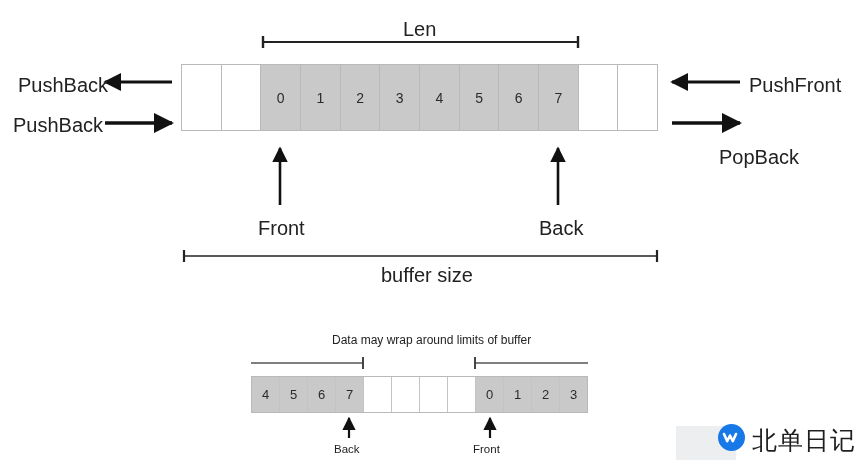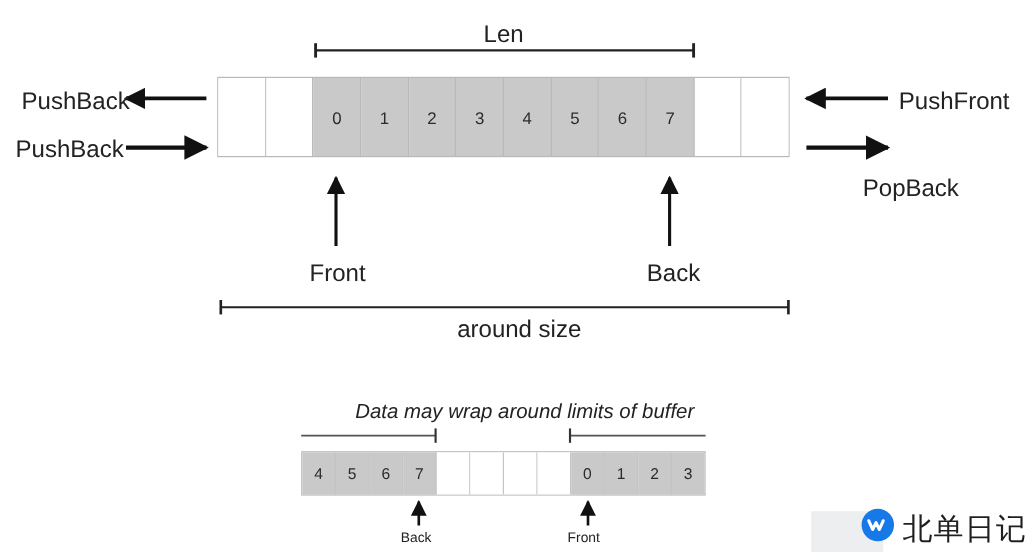--- a/index.html
+++ b/index.html
@@ -24,21 +24,21 @@
 
   
   .lbl {
     position: absolute;
     font-size: 20px;
     color: #222222;
     white-space: nowrap;
     line-height: 1;
   }
   .lbl-sm { font-size: 11.5px; }
-  .lbl-italic { font-style: italic; font-size: 17px; color: #222; }
+  .lbl-italic { font-size: 12px; color: #222; margin-left: 36px; }
 
   
   #main-buffer {
     position: absolute;
     left: 181px;
     top: 64px;
     width: 477px;
     height: 67px;
     display: flex;
     border: 1px solid #b9b9b9;
@@ -202,21 +202,21 @@
   <div class="lbl" style="left:13px; top:115px;">PushBack</div>
 
   <div class="lbl" style="left:749px; top:75px;">PushFront</div>
 
   <div class="lbl" style="left:719px; top:115px;margin-top:32px;">PopBack</div>
 
   <div class="lbl" style="left:258px; top:218px;">Front</div>
 
   <div class="lbl" style="left:539px; top:218px;">Back</div>
 
-  <div class="lbl" style="left:381px; top:265px;">around size</div>
+  <div class="lbl" style="left:381px; top:265px;">buffer size</div>
 
   <div class="lbl lbl-italic" style="left:296px; top:334px;">Data may wrap around limits of buffer</div>
 
   <div class="lbl lbl-sm" style="left:334px; top:444px;">Back</div>
 
   <div class="lbl lbl-sm" style="left:473px; top:444px;">Front</div>
 
   <div id="main-buffer">
       <div class="cell"></div>
       <div class="cell"></div>

